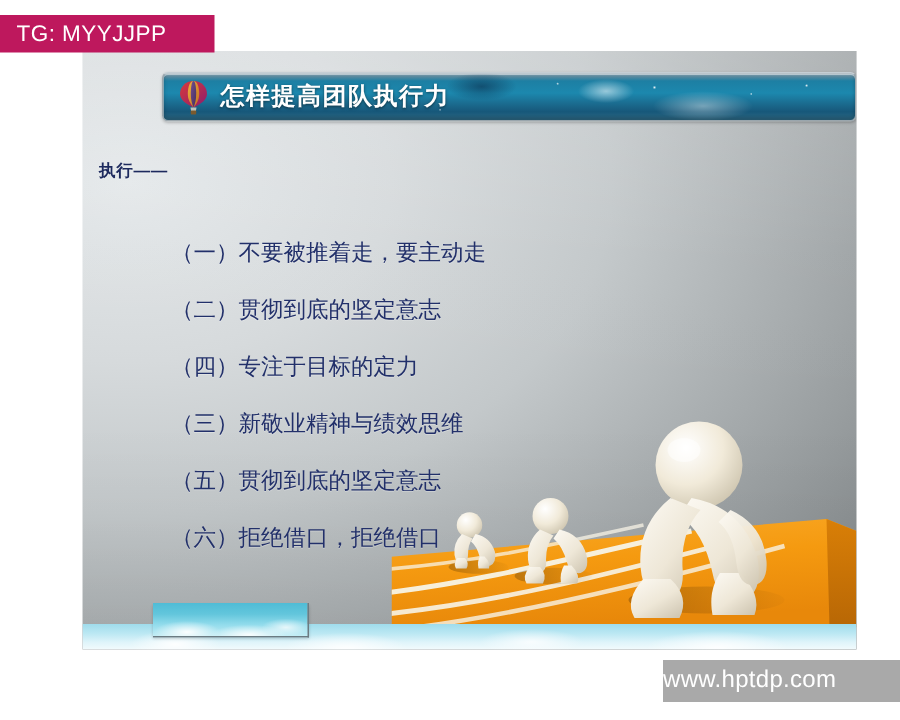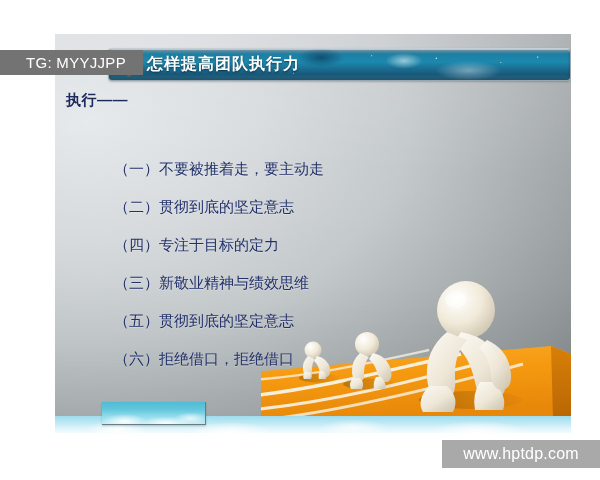--- a/index.html
+++ b/index.html
@@ -101,24 +101,24 @@
     font-weight: 700;
     letter-spacing: 1px;
     text-shadow: 0 1px 2px rgba(0,0,0,0.55);
     white-space: nowrap;
   }
 
   
   #section-heading {
     position: absolute;
     left: 11px;
-    top: 57px;
+    top: 72px;
     z-index: 4;
     color: #1d2a5e;
-    font-size: 15px;
+    font-size: 11px;
     font-weight: 700;
     letter-spacing: 0.5px;
     white-space: nowrap;
     text-shadow: 0 1px 0 rgba(255,255,255,0.35);
   }
 
   
   #bullet-list {
     position: absolute;
     left: 43px;
@@ -180,42 +180,41 @@
     box-shadow: 0 1px 2px rgba(0,0,0,0.2);
   }
 
   
   #watermark-top {
     position: absolute;
     left: 0;
     top: 10px;
     width: 143px;
     height: 25px;
-    background: #737373;
+    background: #be185d;
     color: #ffffff;
     font-size: 15px;
     line-height: 25px;
-    padding-left: 26px;
+    padding-left: 11px;
     box-sizing: border-box;
     letter-spacing: 0.3px;
     z-index: 20;
     white-space: nowrap;
-    margin-top: 40px;
   }
   #watermark-bottom {
     position: absolute;
     right: 0;
     bottom: 12px;
     width: 158px;
     height: 28px;
     background: #a9a9a9;
     color: #ffffff;
     font-size: 16px;
     line-height: 28px;
-    text-align: center;
+    text-align: left;
     z-index: 20;
     letter-spacing: 0.2px;
     white-space: nowrap;
   }
 </style>
 </head>
 <body>
 
 <div id="page">
 

